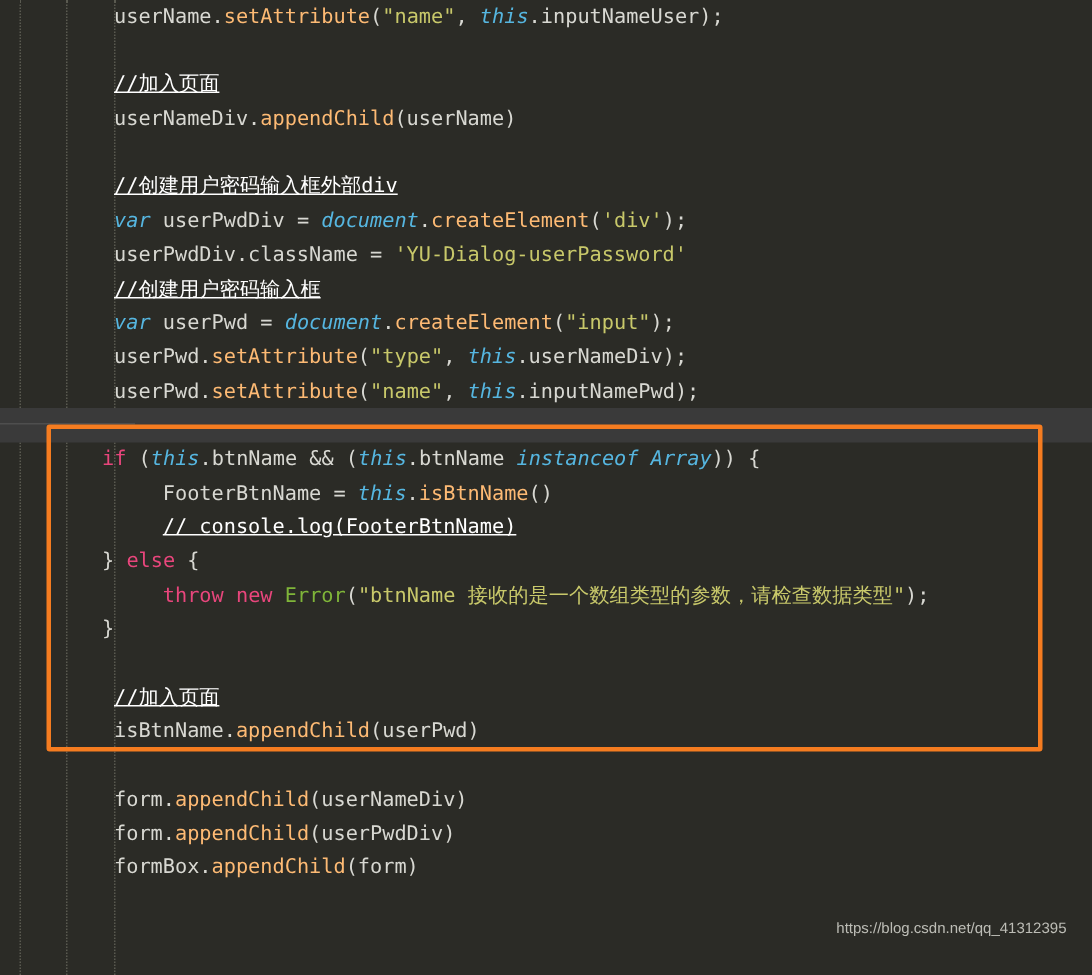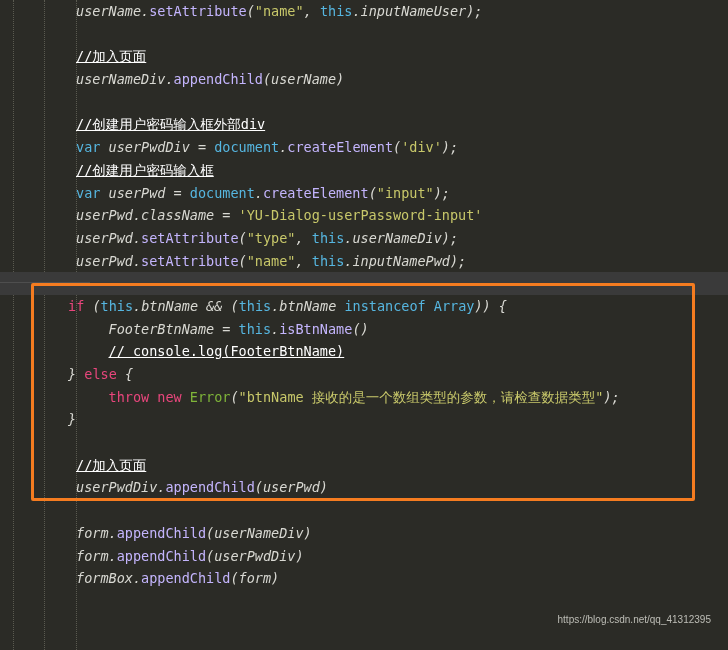--- a/index.html
+++ b/index.html
@@ -54,24 +54,24 @@
     width: 90px;
     height: 1px;
     background: #4e4e4e;
   }
   
   .line.col0 { padding-left: 68px; }
 
   
   .cmt  { color: #ffffff; text-decoration: underline; }         
   .kw   { color: #e8467c; }         
-  .kwi  { color: #56b6e0; }  
-  .fn   { color: #c4b5fd; }         
+  .kwi  { color: #56b6e0; font-style: italic; }  
+  .fn   { color: #fdba74; }         
   .str  { color: #c8c86a; }         
-  .pun  { color: #d8d8d2; font-style: italic; }         
+  .pun  { color: #d8d8d2; }         
   .err  { color: #7fb539; }         
 
   
   #highlight-box {
     position: absolute;
     left: 31px;
     top: 283px;
     width: 664px;
     height: 218px;
     border: 3px solid #f57c20;
@@ -104,35 +104,35 @@
     </div>
 
   <div id="code">
       <div class="line"><span class="pun">userName.</span><span class="fn">setAttribute</span><span class="pun">(</span><span class="str">"name"</span><span class="pun">, </span><span class="kwi">this</span><span class="pun">.inputNameUser);</span></div>
       <div class="line">&nbsp;</div>
       <div class="line"><span class="cmt">//加入页面</span></div>
       <div class="line"><span class="pun">userNameDiv.</span><span class="fn">appendChild</span><span class="pun">(userName)</span></div>
       <div class="line">&nbsp;</div>
       <div class="line"><span class="cmt">//创建用户密码输入框外部div</span></div>
       <div class="line"><span class="kwi">var</span><span class="pun"> userPwdDiv = </span><span class="kwi">document</span><span class="pun">.</span><span class="fn">createElement</span><span class="pun">(</span><span class="str">'div'</span><span class="pun">);</span></div>
+      <div class="line"><span class="pun">userPwdDiv.className = </span><span class="str">'YU-Dialog-userPassword'</span></div>
       <div class="line"><span class="cmt">//创建用户密码输入框</span></div>
       <div class="line"><span class="kwi">var</span><span class="pun"> userPwd = </span><span class="kwi">document</span><span class="pun">.</span><span class="fn">createElement</span><span class="pun">(</span><span class="str">"input"</span><span class="pun">);</span></div>
-      <div class="line"><span class="pun">userPwd.className = </span><span class="str">'YU-Dialog-userPassword-input'</span></div>
       <div class="line"><span class="pun">userPwd.</span><span class="fn">setAttribute</span><span class="pun">(</span><span class="str">"type"</span><span class="pun">, </span><span class="kwi">this</span><span class="pun">.userNameDiv);</span></div>
       <div class="line"><span class="pun">userPwd.</span><span class="fn">setAttribute</span><span class="pun">(</span><span class="str">"name"</span><span class="pun">, </span><span class="kwi">this</span><span class="pun">.inputNamePwd);</span></div>
       <div class="line current">&nbsp;</div>
       <div class="line col0"><span class="kw">if</span><span class="pun"> (</span><span class="kwi">this</span><span class="pun">.btnName &amp;&amp; (</span><span class="kwi">this</span><span class="pun">.btnName </span><span class="kwi">instanceof</span><span class="pun"> </span><span class="kwi">Array</span><span class="pun">)) {</span></div>
       <div class="line"><span>    </span><span class="pun">FooterBtnName = </span><span class="kwi">this</span><span class="pun">.</span><span class="fn">isBtnName</span><span class="pun">()</span></div>
       <div class="line"><span>    </span><span class="cmt">// console.log(FooterBtnName)</span></div>
       <div class="line col0"><span class="pun">} </span><span class="kw">else</span><span class="pun"> {</span></div>
       <div class="line"><span>    </span><span class="kw">throw</span><span class="pun"> </span><span class="kw">new</span><span class="pun"> </span><span class="err">Error</span><span class="pun">(</span><span class="str">"btnName 接收的是一个数组类型的参数，请检查数据类型"</span><span class="pun">);</span></div>
       <div class="line col0"><span class="pun">}</span></div>
       <div class="line">&nbsp;</div>
       <div class="line"><span class="cmt">//加入页面</span></div>
-      <div class="line"><span class="pun">userPwdDiv.</span><span class="fn">appendChild</span><span class="pun">(userPwd)</span></div>
+      <div class="line"><span class="pun">isBtnName.</span><span class="fn">appendChild</span><span class="pun">(userPwd)</span></div>
       <div class="line">&nbsp;</div>
       <div class="line"><span class="pun">form.</span><span class="fn">appendChild</span><span class="pun">(userNameDiv)</span></div>
       <div class="line"><span class="pun">form.</span><span class="fn">appendChild</span><span class="pun">(userPwdDiv)</span></div>
       <div class="line"><span class="pun">formBox.</span><span class="fn">appendChild</span><span class="pun">(form)</span></div>
     </div>
 
   <div id="highlight-box" style="left: 31px; top: 283px; width: 664px; height: 218px; border-color: rgb(245, 124, 32);"></div>
 
   <div id="watermark">https://blog.csdn.net/qq_41312395</div>
 

